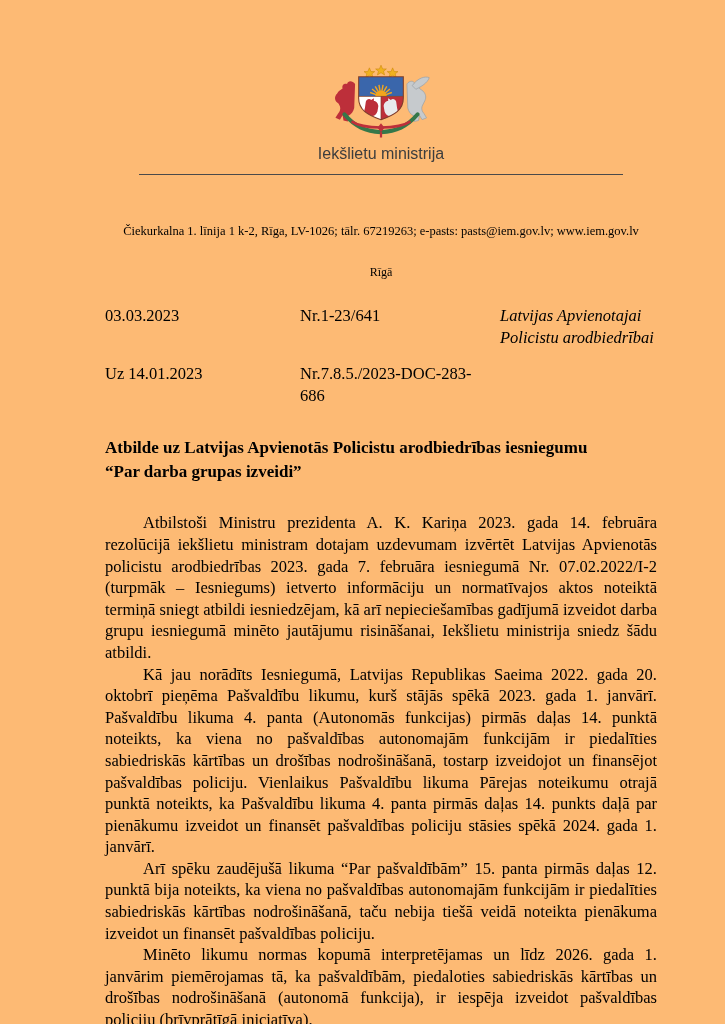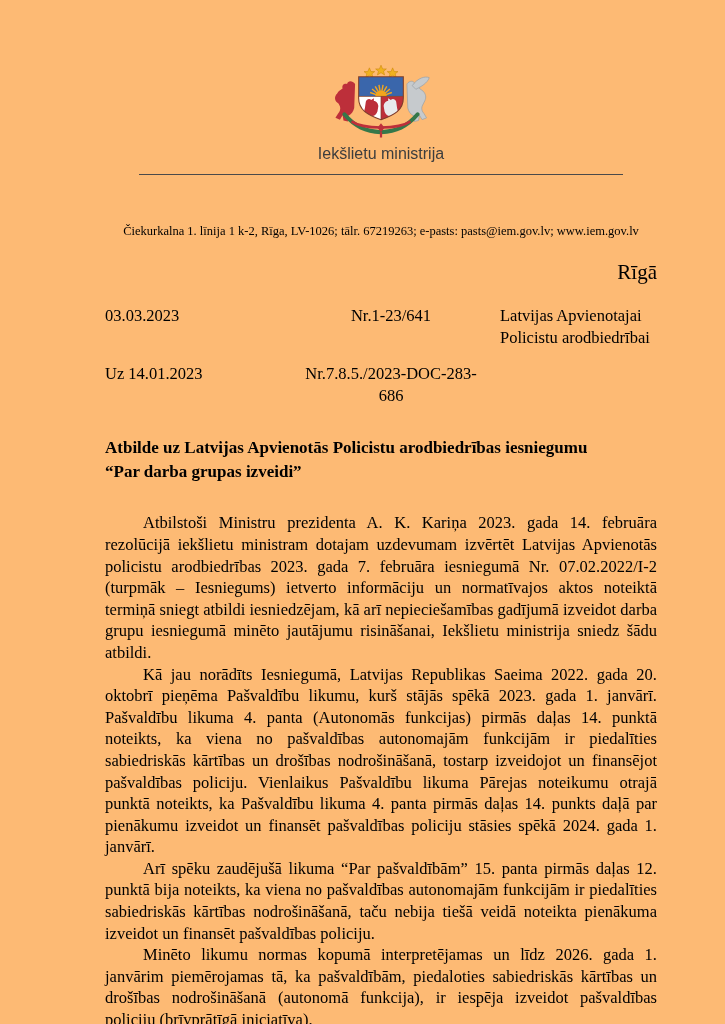--- a/index.html
+++ b/index.html
@@ -24,32 +24,32 @@
   }
   .divider {
     border:none; border-top:1.6px solid #4a4a4a;
     width:484px; margin:10px auto 2px auto;
   }
   .contact-line {
     font-size:12.5px; line-height:16px;
     text-align:center; white-space:nowrap;margin-top:48px;
   }
 
-  .place-line { text-align:right; margin-top:22px; font-size:21px; line-height:22px; }
+  .place-line { text-align:center; margin-top:22px; font-size:12px; line-height:22px; }
 
   
   .refgrid {
     display:grid;
     grid-template-columns:195px 200px 1fr;
     row-gap:15px;
     margin-top:22px;
     font-size:16.5px; line-height:21.6px;
   }
-  .ref-number { max-width:182px;text-align:center; }
-  .ref-addressee { max-width:165px; }
+  .ref-number { max-width:182px; }
+  .ref-addressee { max-width:165px;font-style:italic; }
 
   .subject-title {
     font-weight:bold;
     font-size:17px; line-height:23.5px;
     margin-top:30px;
     max-width:500px;
   }
 
   .letter-body { margin-top:29px; }
   .letter-body p {

